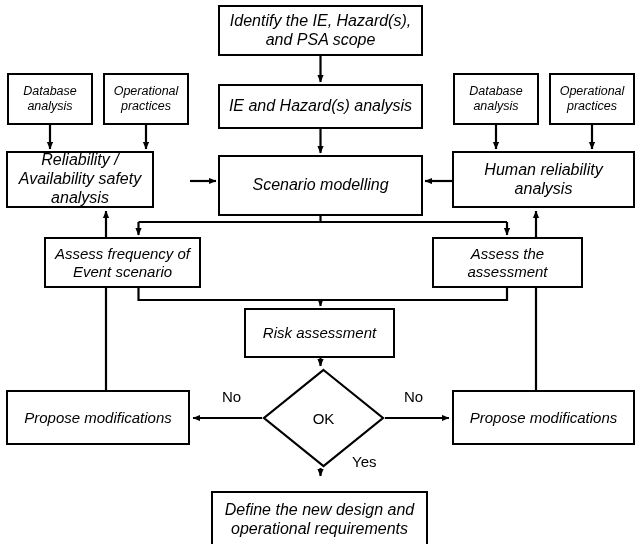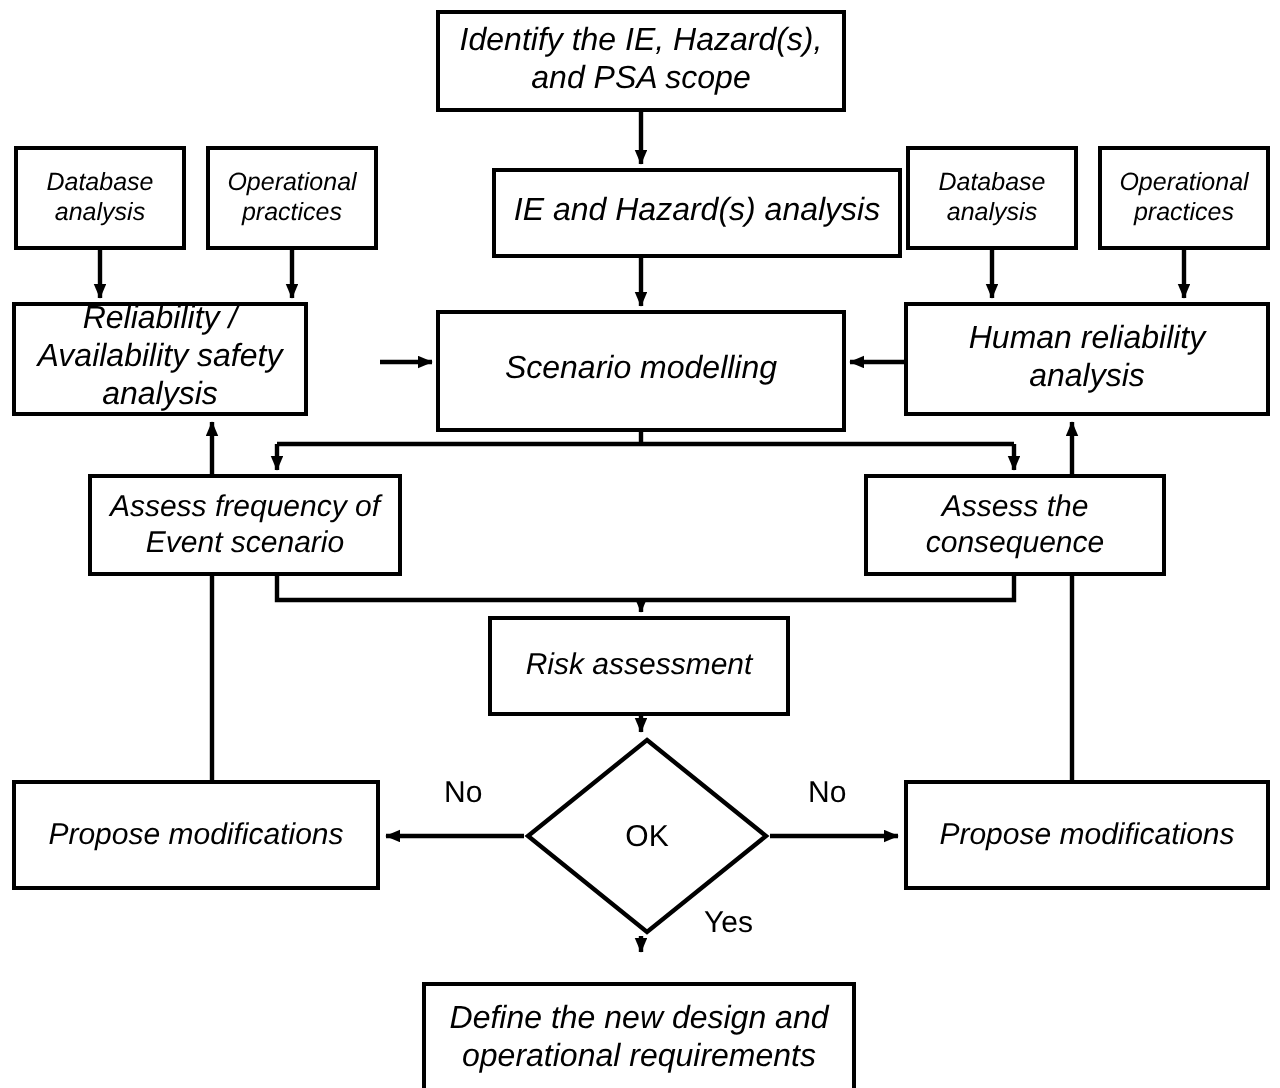--- a/index.html
+++ b/index.html
@@ -114,21 +114,21 @@
       <path d="M106,390 L106,211" marker-end="url(#arrow)"></path>
 
       <path d="M536,390 L536,211" marker-end="url(#arrow)"></path>
     </g>
   </svg>
 
   <div class="node t-lg" style="left:218px; top:5px; width:205px; height:51px;">
     <span class="label">Identify the IE, Hazard(s), and PSA scope</span>
   </div>
 
-  <div class="node t-lg" style="left:218px; top:84px; width:205px; height:45px;margin-left:28px;">
+  <div class="node t-lg" style="left:218px; top:84px; width:205px; height:45px;">
     <span class="label">IE and Hazard(s) analysis</span>
   </div>
 
   <div class="node t-sm" style="left:7px; top:73px; width:86px; height:52px;">
     <span class="label">Database analysis</span>
   </div>
 
   <div class="node t-sm" style="left:103px; top:73px; width:86px; height:52px;">
     <span class="label">Operational practices</span>
   </div>
@@ -151,21 +151,21 @@
 
   <div class="node t-lg" style="left:452px; top:151px; width:183px; height:57px;">
     <span class="label">Human reliability analysis</span>
   </div>
 
   <div class="node t-md" style="left:44px; top:237px; width:157px; height:51px;">
     <span class="label">Assess frequency of Event scenario</span>
   </div>
 
   <div class="node t-md" style="left:432px; top:237px; width:151px; height:51px;">
-    <span class="label">Assess the consequence</span>
+    <span class="label">Assess the assessment</span>
   </div>
 
   <div class="node t-md" style="left:244px; top:308px; width:151px; height:50px;">
     <span class="label">Risk assessment</span>
   </div>
 
   <div class="diamond-wrap" style="left:262px; top:368px; width:123px; height:100px;">
     <svg class="diamond-shape" viewBox="0 0 123 100" xmlns="http://www.w3.org/2000/svg">
       <polygon points="61.5,2 121,50 61.5,98 2,50" fill="#ffffff" stroke="#000000" stroke-width="2.2"></polygon>
     </svg>

